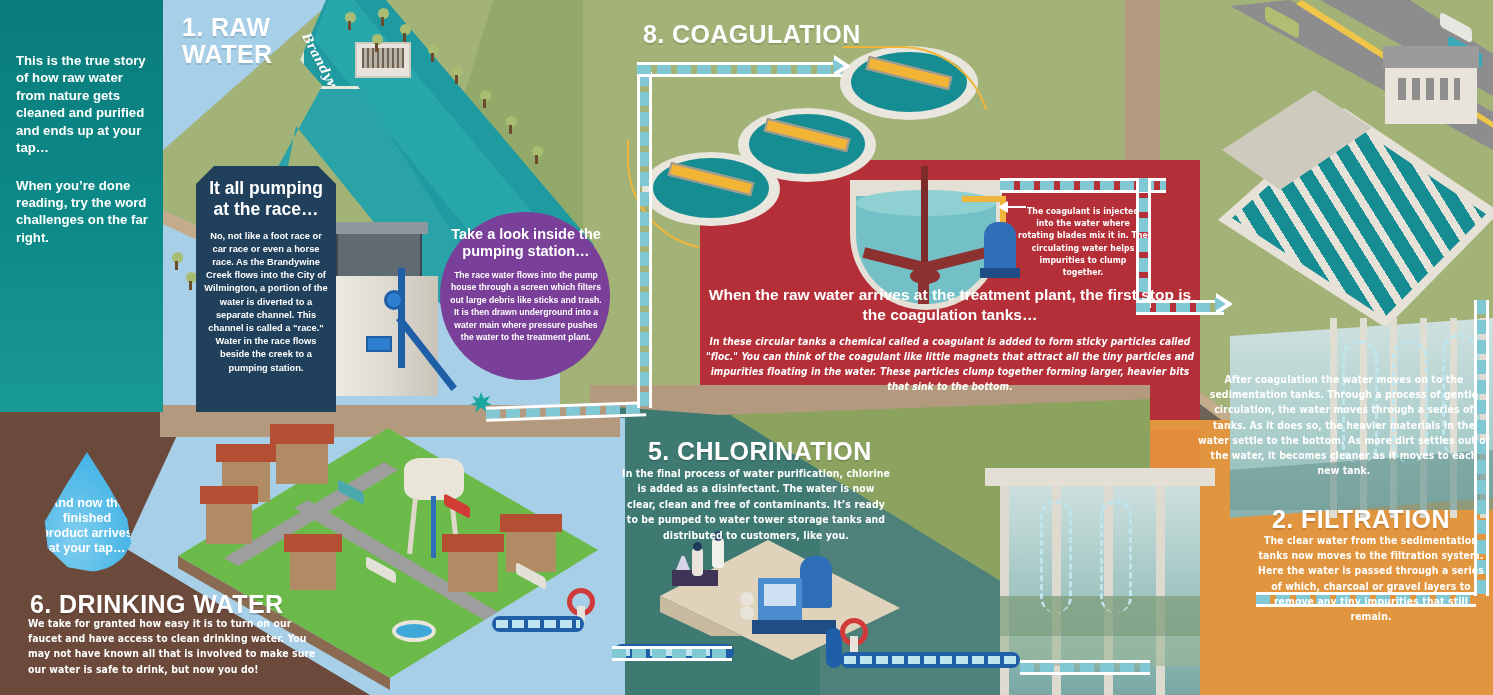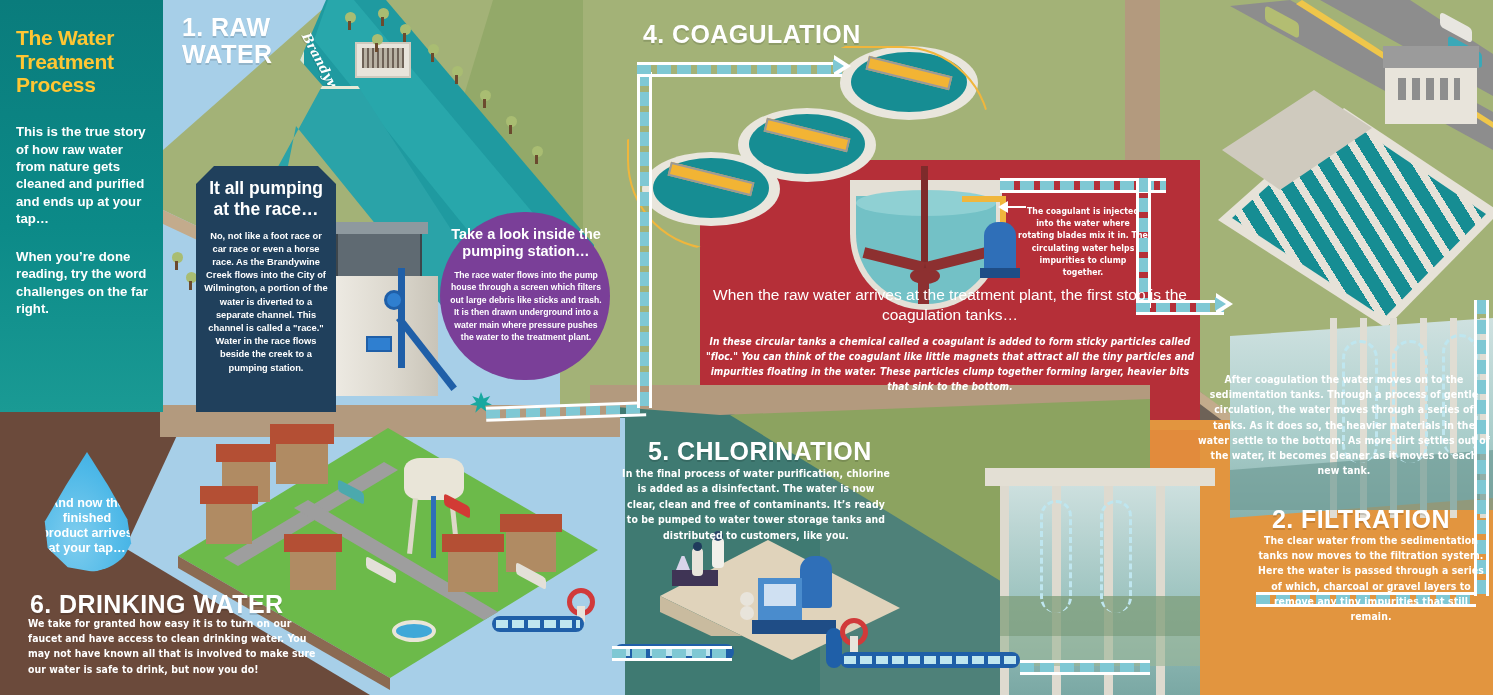--- a/index.html
+++ b/index.html
@@ -76,21 +76,21 @@
   #pump-box{
     left:440px;top:212px;width:170px;height:168px;background:#7a3f98;
     border-radius:86px 86px 86px 86px;
     box-sizing:border-box;padding:14px 8px 0 10px;text-align:center;
   }
   #pump-box .t{color:#fff;font-size:14.5px;font-weight:bold;line-height:1.2;}
   #pump-box .b{margin-top:8px;color:#fff;font-size:8.6px;line-height:1.45;font-weight:bold;}
 
   
   #coag-txt{left:700px;top:285px;width:500px;text-align:center;}
-  #coag-txt .t{color:#fff;font-size:15.5px;font-weight:normal;line-height:1.28;}
+  #coag-txt .t{color:#fff;font-size:15.5px;font-weight:bold;line-height:1.28;}
   #coag-txt .b{margin-top:9px;color:#fff;font-size:10.1px;line-height:1.5;font-weight:bold;font-style:italic;}
 
   #coag-note{left:1018px;top:205px;width:130px;font-size:8.6px;line-height:1.42;text-align:center;}
 
   
   #drop{
     left:39px;top:452px;width:96px;height:120px;
     background:radial-gradient(ellipse at 38% 72%,#7fcdee 0%,#4fb9e8 55%,#34a7df 100%);
     border-radius:50% 50% 50% 50% / 64% 64% 36% 36%;
     clip-path:polygon(50% 0,72% 28%,92% 56%,96% 76%,84% 94%,58% 100%,30% 96%,9% 80%,6% 58%,28% 28%);
@@ -428,39 +428,38 @@
   <div class="abs" style="left:1215px;top:297px;width:0;height:0;border-top:7px solid transparent;border-bottom:7px solid transparent;border-left:11px solid #7fc8d4;"></div>
 
   <div class="dashv" style="left:1474px;top:300px;height:296px;"></div>
   <div class="dash" style="left:1256px;top:592px;width:220px;"></div>
 
   <div class="dash" style="left:1020px;top:660px;width:130px;"></div>
 
   <div class="dash" style="left:612px;top:646px;width:120px;"></div>
 
   <div class="abs head" id="h-raw">1. RAW WATER</div>
-  <div class="abs head" id="h-coag">4. COAGULATION</div>
+  <div class="abs head" id="h-coag">8. COAGULATION</div>
   <div class="abs head" id="h-filt">2. FILTRATION</div>
   <div class="abs head" id="h-chlor">5. CHLORINATION</div>
   <div class="abs head" id="h-drink">6. DRINKING WATER</div>
 
   <div class="abs body-txt" id="p-sed">After coagulation the water moves on to the sedimentation tanks. Through a process of gentle circulation, the water moves through a series of tanks. As it does so, the heavier materials in the water settle to the bottom. As more dirt settles out of the water, it becomes cleaner as it moves to each new tank.</div>
   <div class="abs body-txt" id="p-filt">The clear water from the sedimentation tanks now moves to the filtration system. Here the water is passed through a series of which, charcoal or gravel layers to remove any tiny impurities that still remain.</div>
   <div class="abs body-txt" id="p-chlor">In the final process of water purification, chlorine is added as a disinfectant. The water is now clear, clean and free of contaminants. It’s ready to be pumped to water tower storage tanks and distributed to customers, like you.</div>
   <div class="abs body-txt" id="p-drink">We take for granted how easy it is to turn on our faucet and have access to clean drinking water. You may not have known all that is involved to make sure our water is safe to drink, but now you do!</div>
 
   <div class="abs" id="coag-txt">
     <div class="t">When the raw water arrives at the treatment plant, the first stop is the coagulation tanks…</div>
     <div class="b body-txt">In these circular tanks a chemical called a coagulant is added to form sticky particles called "floc." You can think of the coagulant like little magnets that attract all the tiny particles and impurities floating in the water. These particles clump together forming larger, heavier bits that sink to the bottom.</div>
   </div>
   <div class="abs body-txt" id="coag-note">The coagulant is injected into the water where rotating blades mix it in. The circulating water helps impurities to clump together.</div>
 
   <div class="abs" id="drop">
     <div class="t">And now the finished product arrives at your tap…</div>
   </div>
 
   <div class="abs" id="left-panel">
-    <h1>The Water Treatment Process</h1>
     <div class="lead">This is the true story of how raw water from nature gets cleaned and purified and ends up at your tap…</div>
     <div class="lead lead2">When you’re done reading, try the word challenges on the far right.</div>
   </div>
 
 </div>
 
 </body></html>

